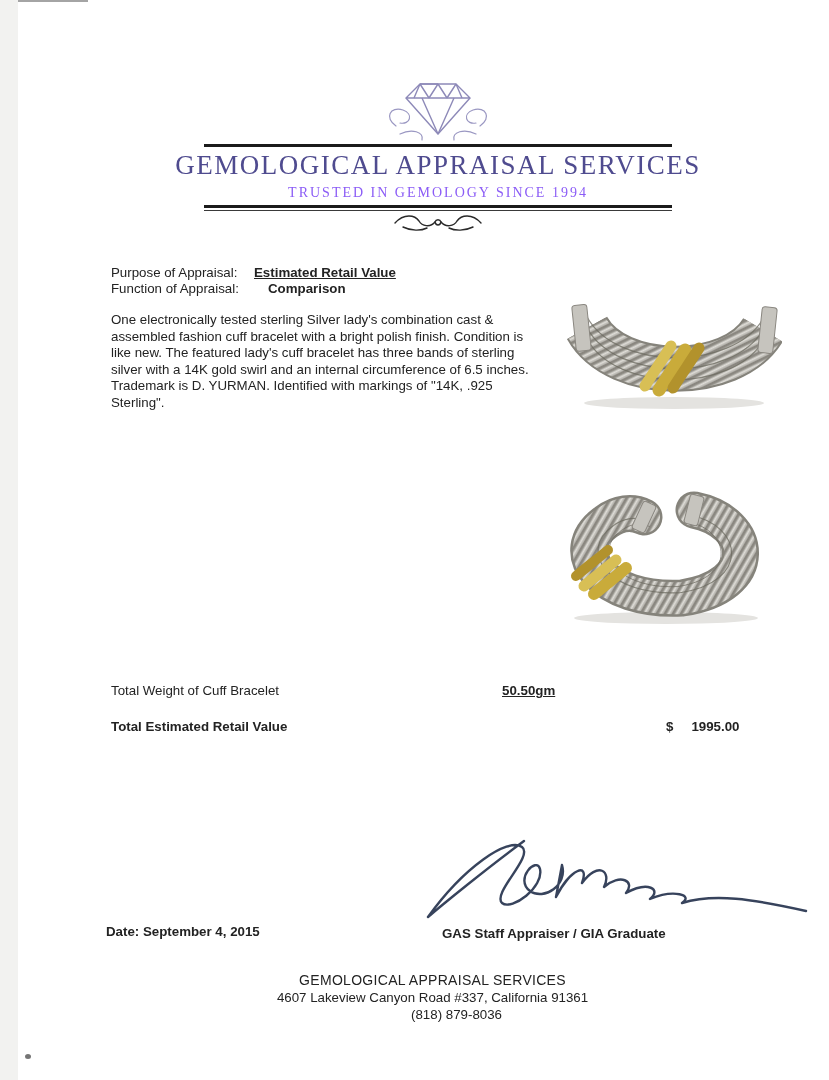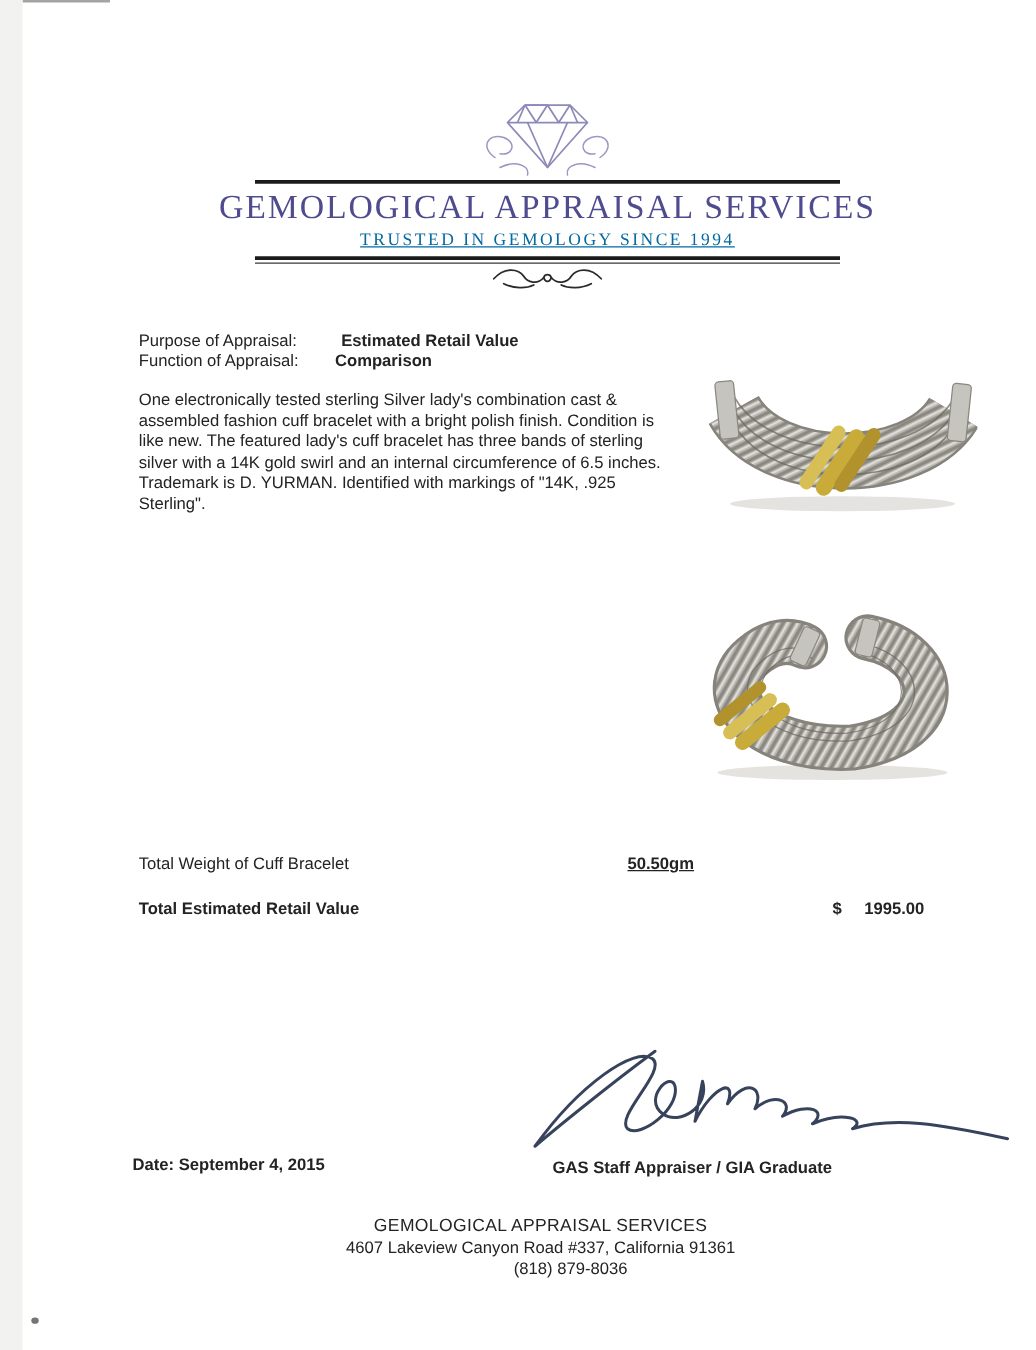--- a/index.html
+++ b/index.html
@@ -14,21 +14,21 @@
   .logo{left:352px;top:78px;}
   .rule-top{left:186px;top:144px;width:468px;height:3px;background:#1b1b1b;}
   .brand-title{left:141px;top:150px;width:558px;text-align:center;font-size:27px;letter-spacing:1.5px;}
   .tagline{left:186px;top:185px;width:468px;text-align:center;font-size:14px;letter-spacing:2px;}
   .rule-b1{left:186px;top:205px;width:468px;height:3px;background:#1b1b1b;}
   .rule-b2{left:186px;top:210px;width:468px;height:1px;background:#3a3a3a;}
   .ornament{left:373px;top:212px;}
 
   
   .purpose-label{left:93px;top:265px;}
-  .purpose-value{left:255px;top:265px;}
+  .purpose-value{left:236px;top:265px;text-decoration:underline;}
   .function-label{left:93px;top:281px;}
   .function-value{left:250px;top:281px;}
   .description{left:93px;top:312px;width:424px;line-height:16.5px;}
 
   
   .photo1{left:549px;top:296px;}
   .photo2{left:538px;top:490px;}
 
   
   .weight-label{left:93px;top:683px;}
@@ -73,21 +73,21 @@
       <path d="M30,56 C42,50 54,54 52,62"></path>
       <path d="M110,48 C122,40 116,28 103,32 C92,36 96,47 106,45"></path>
       <path d="M106,56 C94,50 82,54 84,62"></path>
     </g>
   </svg>
 
   <div class="abs rule-top"></div>
 
   <h1 class="abs serif brand-title" style="margin: 0px; font-weight: normal; color: rgb(79, 75, 143);">GEMOLOGICAL APPRAISAL SERVICES</h1>
 
-  <div class="abs serif tagline" style="color: #0369a1; text-decoration: underline;">TRUSTED IN GEMOLOGY SINCE 1994</div>
+  <div class="abs serif tagline" style="color: #8b5cf6;">TRUSTED IN GEMOLOGY SINCE 1994</div>
 
   <div class="abs rule-b1"></div>
   <div class="abs rule-b2"></div>
 
   <svg class="abs ornament" width="94" height="22" viewBox="0 0 94 22">
     <g fill="none" stroke="#2a2a2a" stroke-width="1.4" stroke-linecap="round">
       <path d="M4,11 C13,1 24,3 28,9 C31,14 39,16 44,10"></path>
       <path d="M90,11 C81,1 70,3 66,9 C63,14 55,16 50,10"></path>
       <path d="M44,10 C45,7 49,7 50,10 C49,14 45,14 44,10"></path>
       <path d="M12,15 C20,19 30,19 36,16 M82,15 C74,19 64,19 58,16"></path>

